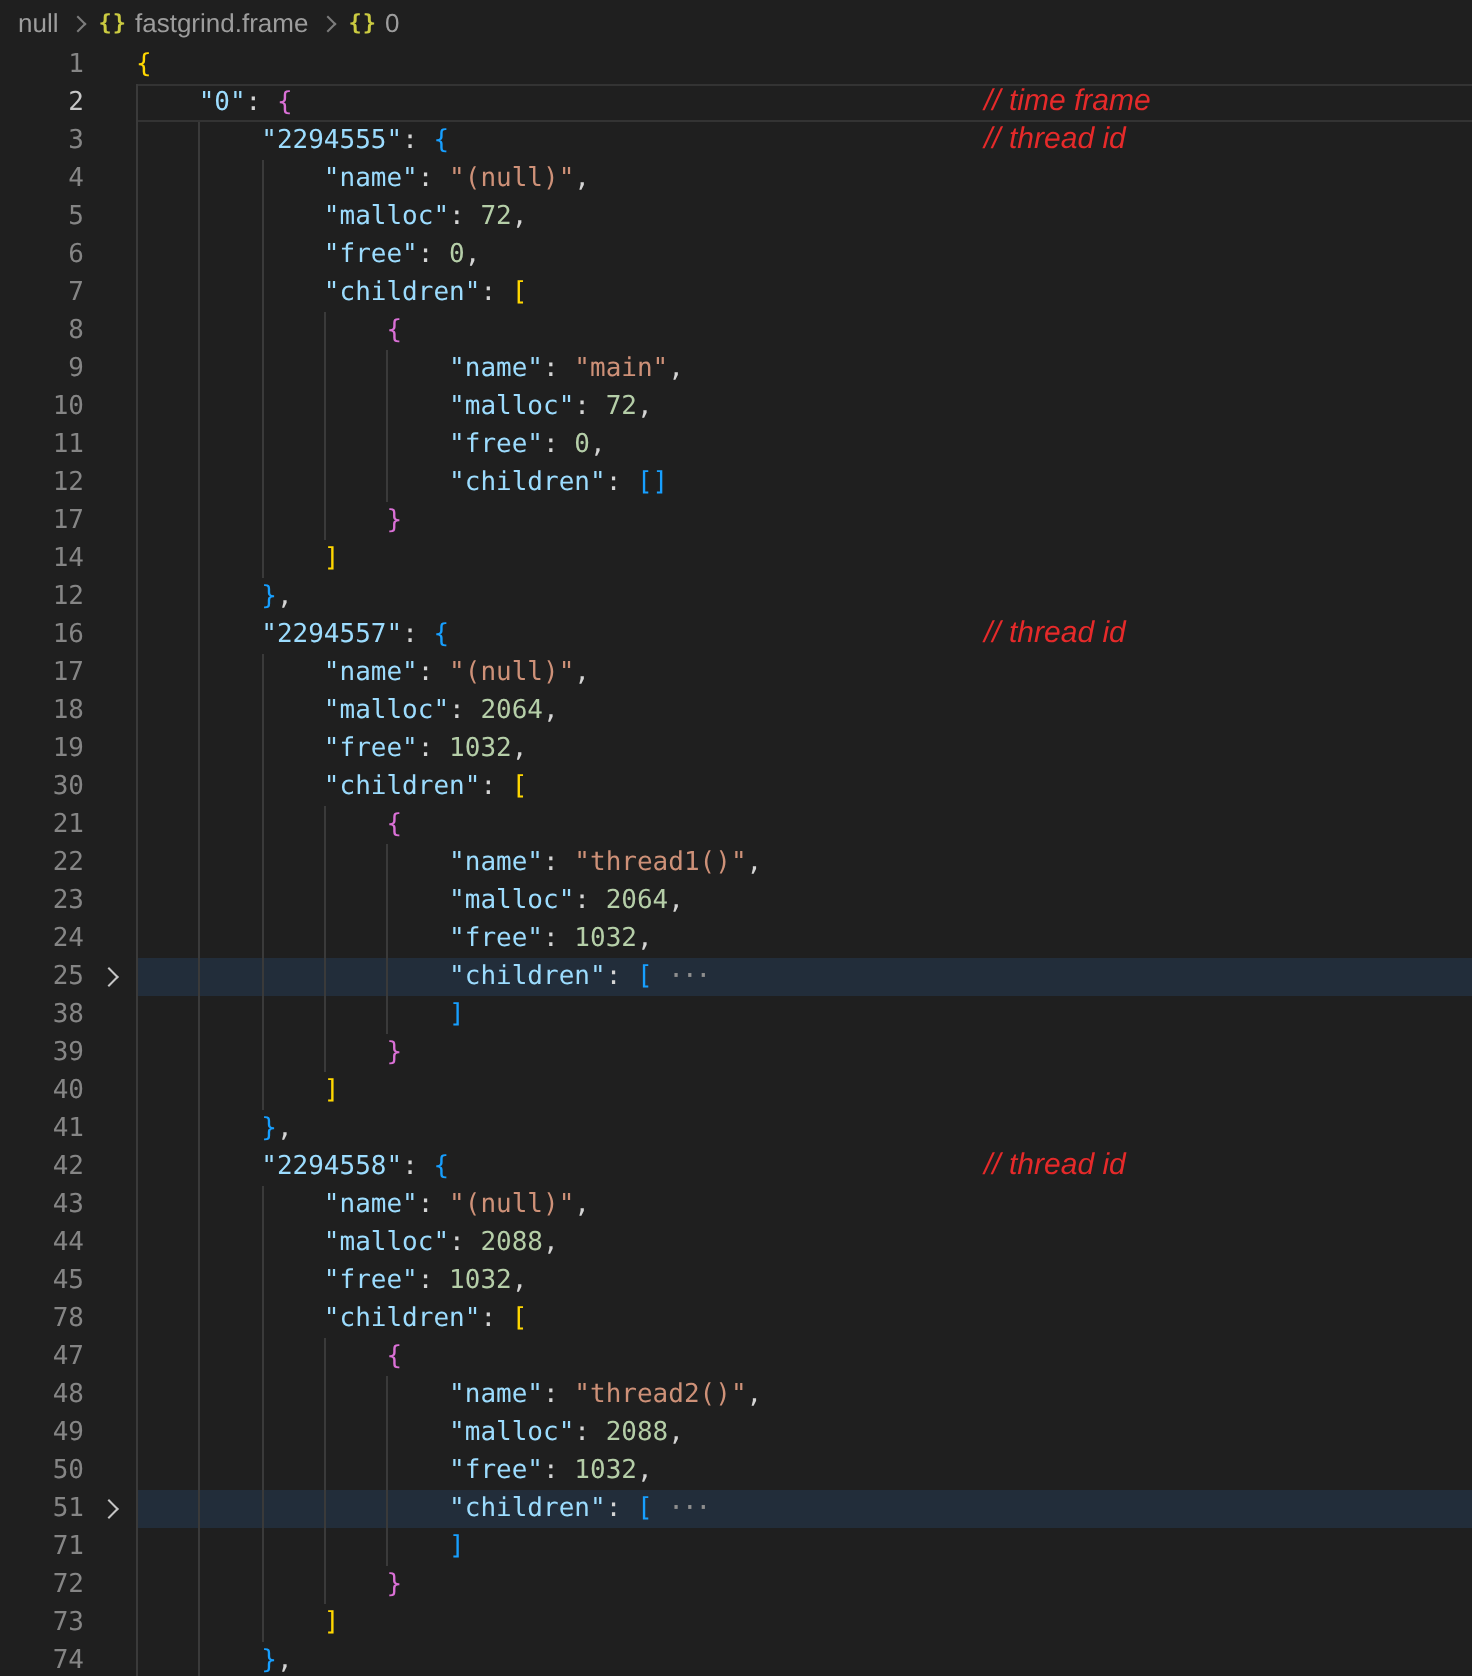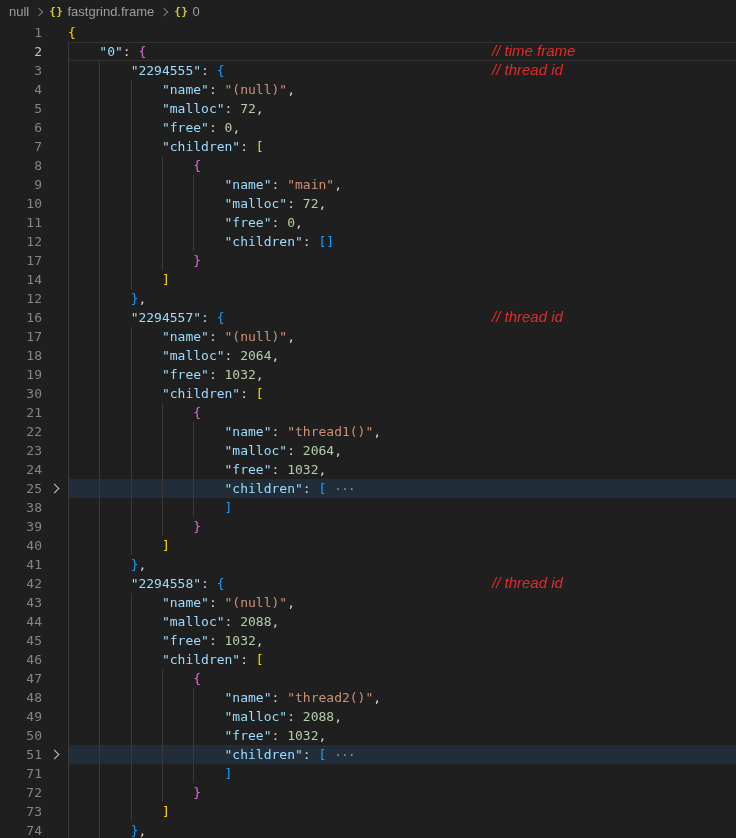--- a/index.html
+++ b/index.html
@@ -87,21 +87,21 @@
       <div class="line"><div class="gutter"><span class="lnum">24</span><span class="foldcell"></span></div><span class="content"><i class="guide" style="left: 0ch;"></i><i class="guide" style="left: 4ch;"></i><i class="guide" style="left: 8ch;"></i><i class="guide" style="left: 12ch;"></i><i class="guide" style="left: 16ch;"></i><span>                    </span><span class="tk-key">"free"</span><span class="tk-pun">: </span><span class="tk-num">1032</span><span class="tk-pun">,</span></span></div>
       <div class="line"><div class="gutter"><span class="lnum">25</span><span class="foldcell"><span class="fold-chevron"></span></span></div><span class="content hl"><i class="guide" style="left: 0ch;"></i><i class="guide" style="left: 4ch;"></i><i class="guide" style="left: 8ch;"></i><i class="guide" style="left: 12ch;"></i><i class="guide" style="left: 16ch;"></i><span>                    </span><span class="tk-key">"children"</span><span class="tk-pun">: </span><span class="tk-b3">[</span><span class="tk-pun"> </span><span class="tk-dots">···</span></span></div>
       <div class="line"><div class="gutter"><span class="lnum">38</span><span class="foldcell"></span></div><span class="content"><i class="guide" style="left: 0ch;"></i><i class="guide" style="left: 4ch;"></i><i class="guide" style="left: 8ch;"></i><i class="guide" style="left: 12ch;"></i><i class="guide" style="left: 16ch;"></i><span>                    </span><span class="tk-b3">]</span></span></div>
       <div class="line"><div class="gutter"><span class="lnum">39</span><span class="foldcell"></span></div><span class="content"><i class="guide" style="left: 0ch;"></i><i class="guide" style="left: 4ch;"></i><i class="guide" style="left: 8ch;"></i><i class="guide" style="left: 12ch;"></i><span>                </span><span class="tk-b2">}</span></span></div>
       <div class="line"><div class="gutter"><span class="lnum">40</span><span class="foldcell"></span></div><span class="content"><i class="guide" style="left: 0ch;"></i><i class="guide" style="left: 4ch;"></i><i class="guide" style="left: 8ch;"></i><span>            </span><span class="tk-b1">]</span></span></div>
       <div class="line"><div class="gutter"><span class="lnum">41</span><span class="foldcell"></span></div><span class="content"><i class="guide" style="left: 0ch;"></i><i class="guide" style="left: 4ch;"></i><span>        </span><span class="tk-b3">}</span><span class="tk-pun">,</span></span></div>
       <div class="line"><div class="gutter"><span class="lnum">42</span><span class="foldcell"></span></div><span class="content"><i class="guide" style="left: 0ch;"></i><i class="guide" style="left: 4ch;"></i><span>        </span><span class="tk-key">"2294558"</span><span class="tk-pun">: </span><span class="tk-b3">{</span><span class="annotation">// thread id</span></span></div>
       <div class="line"><div class="gutter"><span class="lnum">43</span><span class="foldcell"></span></div><span class="content"><i class="guide" style="left: 0ch;"></i><i class="guide" style="left: 4ch;"></i><i class="guide" style="left: 8ch;"></i><span>            </span><span class="tk-key">"name"</span><span class="tk-pun">: </span><span class="tk-str">"(null)"</span><span class="tk-pun">,</span></span></div>
       <div class="line"><div class="gutter"><span class="lnum">44</span><span class="foldcell"></span></div><span class="content"><i class="guide" style="left: 0ch;"></i><i class="guide" style="left: 4ch;"></i><i class="guide" style="left: 8ch;"></i><span>            </span><span class="tk-key">"malloc"</span><span class="tk-pun">: </span><span class="tk-num">2088</span><span class="tk-pun">,</span></span></div>
       <div class="line"><div class="gutter"><span class="lnum">45</span><span class="foldcell"></span></div><span class="content"><i class="guide" style="left: 0ch;"></i><i class="guide" style="left: 4ch;"></i><i class="guide" style="left: 8ch;"></i><span>            </span><span class="tk-key">"free"</span><span class="tk-pun">: </span><span class="tk-num">1032</span><span class="tk-pun">,</span></span></div>
-      <div class="line"><div class="gutter"><span class="lnum">46</span><span class="foldcell"></span></div><span class="content"><i class="guide" style="left: 0ch;"></i><i class="guide" style="left: 4ch;"></i><i class="guide" style="left: 8ch;"></i><span>            </span><span class="tk-key">"children"</span><span class="tk-pun">: </span><span class="tk-b1">[</span></span></div>
+      <div class="line"><div class="gutter"><span class="lnum">78</span><span class="foldcell"></span></div><span class="content"><i class="guide" style="left: 0ch;"></i><i class="guide" style="left: 4ch;"></i><i class="guide" style="left: 8ch;"></i><span>            </span><span class="tk-key">"children"</span><span class="tk-pun">: </span><span class="tk-b1">[</span></span></div>
       <div class="line"><div class="gutter"><span class="lnum">47</span><span class="foldcell"></span></div><span class="content"><i class="guide" style="left: 0ch;"></i><i class="guide" style="left: 4ch;"></i><i class="guide" style="left: 8ch;"></i><i class="guide" style="left: 12ch;"></i><span>                </span><span class="tk-b2">{</span></span></div>
       <div class="line"><div class="gutter"><span class="lnum">48</span><span class="foldcell"></span></div><span class="content"><i class="guide" style="left: 0ch;"></i><i class="guide" style="left: 4ch;"></i><i class="guide" style="left: 8ch;"></i><i class="guide" style="left: 12ch;"></i><i class="guide" style="left: 16ch;"></i><span>                    </span><span class="tk-key">"name"</span><span class="tk-pun">: </span><span class="tk-str">"thread2()"</span><span class="tk-pun">,</span></span></div>
       <div class="line"><div class="gutter"><span class="lnum">49</span><span class="foldcell"></span></div><span class="content"><i class="guide" style="left: 0ch;"></i><i class="guide" style="left: 4ch;"></i><i class="guide" style="left: 8ch;"></i><i class="guide" style="left: 12ch;"></i><i class="guide" style="left: 16ch;"></i><span>                    </span><span class="tk-key">"malloc"</span><span class="tk-pun">: </span><span class="tk-num">2088</span><span class="tk-pun">,</span></span></div>
       <div class="line"><div class="gutter"><span class="lnum">50</span><span class="foldcell"></span></div><span class="content"><i class="guide" style="left: 0ch;"></i><i class="guide" style="left: 4ch;"></i><i class="guide" style="left: 8ch;"></i><i class="guide" style="left: 12ch;"></i><i class="guide" style="left: 16ch;"></i><span>                    </span><span class="tk-key">"free"</span><span class="tk-pun">: </span><span class="tk-num">1032</span><span class="tk-pun">,</span></span></div>
       <div class="line"><div class="gutter"><span class="lnum">51</span><span class="foldcell"><span class="fold-chevron"></span></span></div><span class="content hl"><i class="guide" style="left: 0ch;"></i><i class="guide" style="left: 4ch;"></i><i class="guide" style="left: 8ch;"></i><i class="guide" style="left: 12ch;"></i><i class="guide" style="left: 16ch;"></i><span>                    </span><span class="tk-key">"children"</span><span class="tk-pun">: </span><span class="tk-b3">[</span><span class="tk-pun"> </span><span class="tk-dots">···</span></span></div>
       <div class="line"><div class="gutter"><span class="lnum">71</span><span class="foldcell"></span></div><span class="content"><i class="guide" style="left: 0ch;"></i><i class="guide" style="left: 4ch;"></i><i class="guide" style="left: 8ch;"></i><i class="guide" style="left: 12ch;"></i><i class="guide" style="left: 16ch;"></i><span>                    </span><span class="tk-b3">]</span></span></div>
       <div class="line"><div class="gutter"><span class="lnum">72</span><span class="foldcell"></span></div><span class="content"><i class="guide" style="left: 0ch;"></i><i class="guide" style="left: 4ch;"></i><i class="guide" style="left: 8ch;"></i><i class="guide" style="left: 12ch;"></i><span>                </span><span class="tk-b2">}</span></span></div>
       <div class="line"><div class="gutter"><span class="lnum">73</span><span class="foldcell"></span></div><span class="content"><i class="guide" style="left: 0ch;"></i><i class="guide" style="left: 4ch;"></i><i class="guide" style="left: 8ch;"></i><span>            </span><span class="tk-b1">]</span></span></div>
       <div class="line"><div class="gutter"><span class="lnum">74</span><span class="foldcell"></span></div><span class="content"><i class="guide" style="left: 0ch;"></i><i class="guide" style="left: 4ch;"></i><span>        </span><span class="tk-b3">}</span><span class="tk-pun">,</span></span></div>
     </div>

